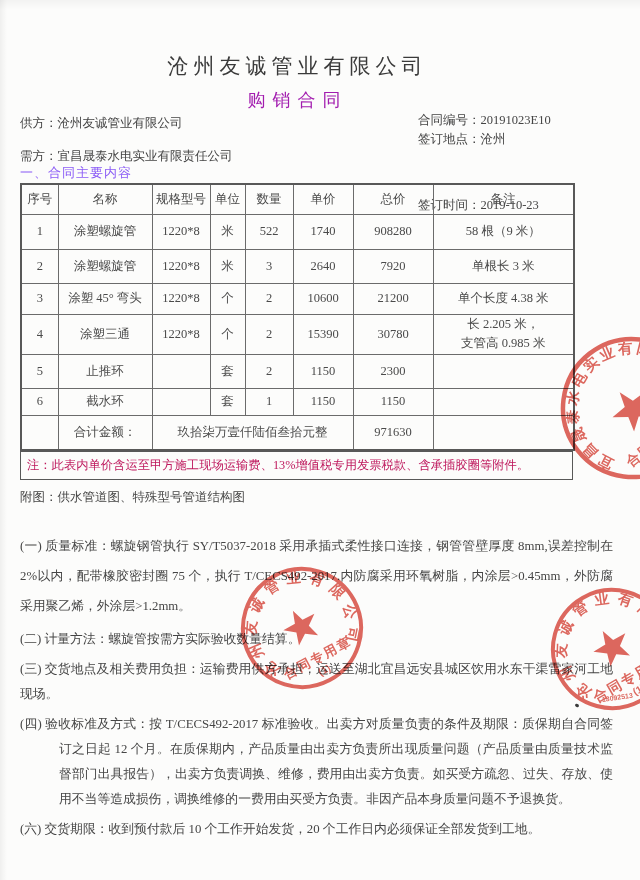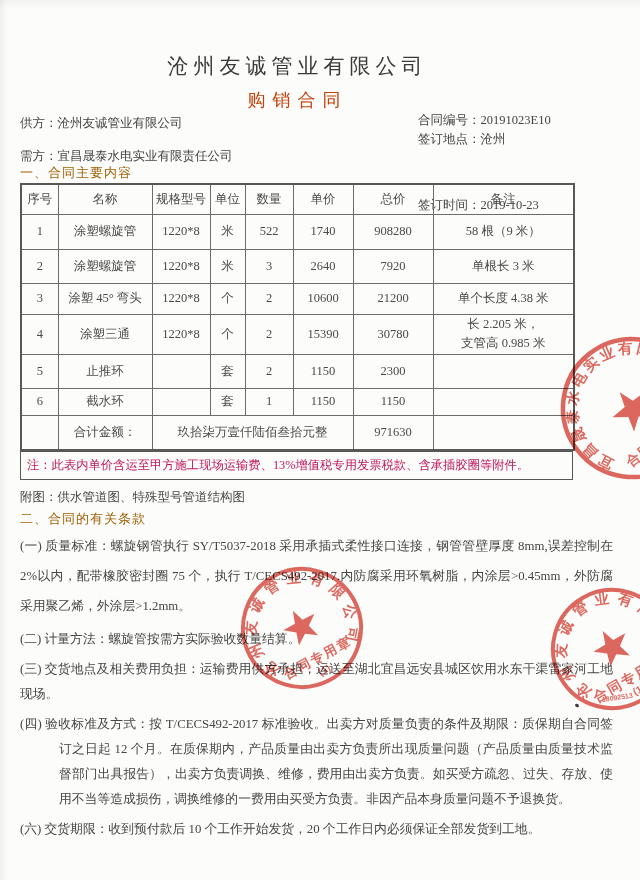--- a/index.html
+++ b/index.html
@@ -9,29 +9,29 @@
     font-family:"Liberation Serif","DejaVu Serif",serif;
     color:#3d3d3d;
   }
   .page{position:absolute;inset:0;}
   .company-title{
     position:absolute;left:20px;top:52px;width:555px;text-align:center;
     font-size:21px;letter-spacing:5px;color:#3a3a3a;
   }
   .doc-title{
     position:absolute;left:20px;top:88px;width:555px;text-align:center;
-    font-size:18px;letter-spacing:7px;color:#c2410c;
+    font-size:18px;letter-spacing:7px;color:#a21caf;
   }
   .meta{font-size:12.5px;color:#444;position:absolute;white-space:nowrap;}
   #supplier-line{left:20px;top:115px;}
   #buyer-line{left:20px;top:148px;}
   #meta-number{left:418px;top:112px;}
   #meta-place{left:418px;top:131px;}
   #meta-date{left:418px;top:150px;margin-top:47px;}
-  .sec-heading{position:absolute;font-size:13px;color:#a16207;letter-spacing:1px;}
+  .sec-heading{position:absolute;font-size:13px;color:#8b5cf6;letter-spacing:1px;}
   #sec1-heading{left:20px;top:164px;}
   #sec2-heading{left:20px;top:510px;}
 
   table.items{
     position:absolute;left:20px;top:183px;width:553px;
     border-collapse:collapse;table-layout:fixed;
     font-size:12.5px;color:#4a4a4a;
     border:2px solid #585858;
   }
   table.items td,table.items th{
@@ -179,21 +179,20 @@
       <td colspan="4">玖拾柒万壹仟陆佰叁拾元整</td>
       <td>971630</td>
       <td></td>
     </tr>
   </tbody>
     </table>
 
   <div class="note-box">注：此表内单价含运至甲方施工现场运输费、13%增值税专用发票税款、含承插胶圈等附件。</div>
   <div id="attachment">附图：供水管道图、特殊型号管道结构图</div>
 
-  <div class="sec-heading" id="sec2-heading">二、合同的有关条款</div>
 
   <div class="clauses">
     <p class="clause tall">(一) 质量标准：螺旋钢管执行 SY/T5037-2018 采用承插式柔性接口连接，钢管管壁厚度 8mm,误差控制在 2%以内，配带橡胶密封圈 75 个，执行 T/CECS492-2017.内防腐采用环氧树脂，内涂层&gt;0.45mm，外防腐采用聚乙烯，外涂层&gt;1.2mm。</p>
     <p class="clause">(二) 计量方法：螺旋管按需方实际验收数量结算。</p>
     <p class="clause">(三) 交货地点及相关费用负担：运输费用供方承担，运送至湖北宜昌远安县城区饮用水东干渠雷家河工地现场。</p>
     <p class="clause hang">(四) 验收标准及方式：按 T/CECS492-2017 标准验收。出卖方对质量负责的条件及期限：质保期自合同签订之日起 12 个月。在质保期内，产品质量由出卖方负责所出现质量问题（产品质量由质量技术监督部门出具报告），出卖方负责调换、维修，费用由出卖方负责。如买受方疏忽、过失、存放、使用不当等造成损伤，调换维修的一费用由买受方负责。非因产品本身质量问题不予退换货。</p>
     <p class="clause">(六) 交货期限：收到预付款后 10 个工作开始发货，20 个工作日内必须保证全部发货到工地。</p>
 
   </div>
 

